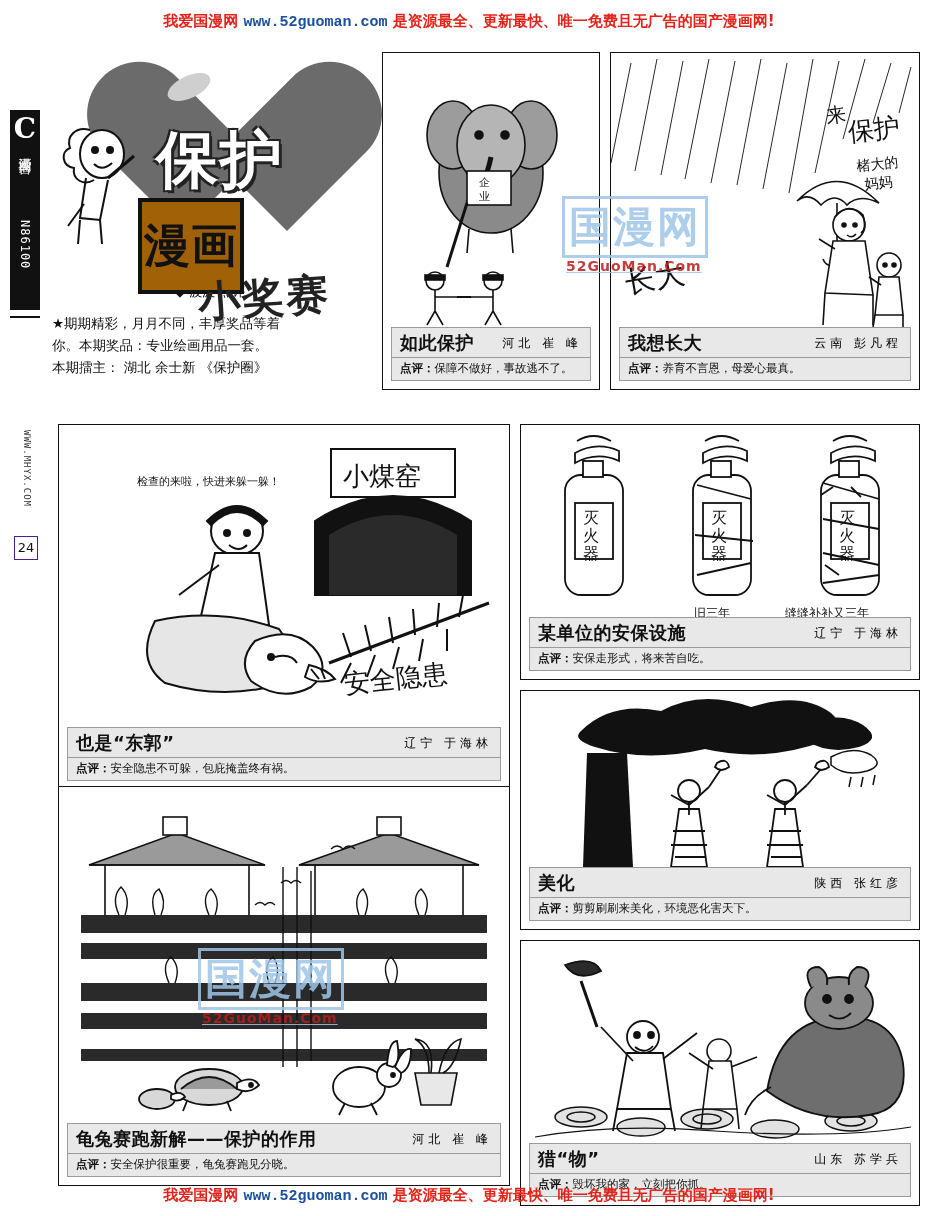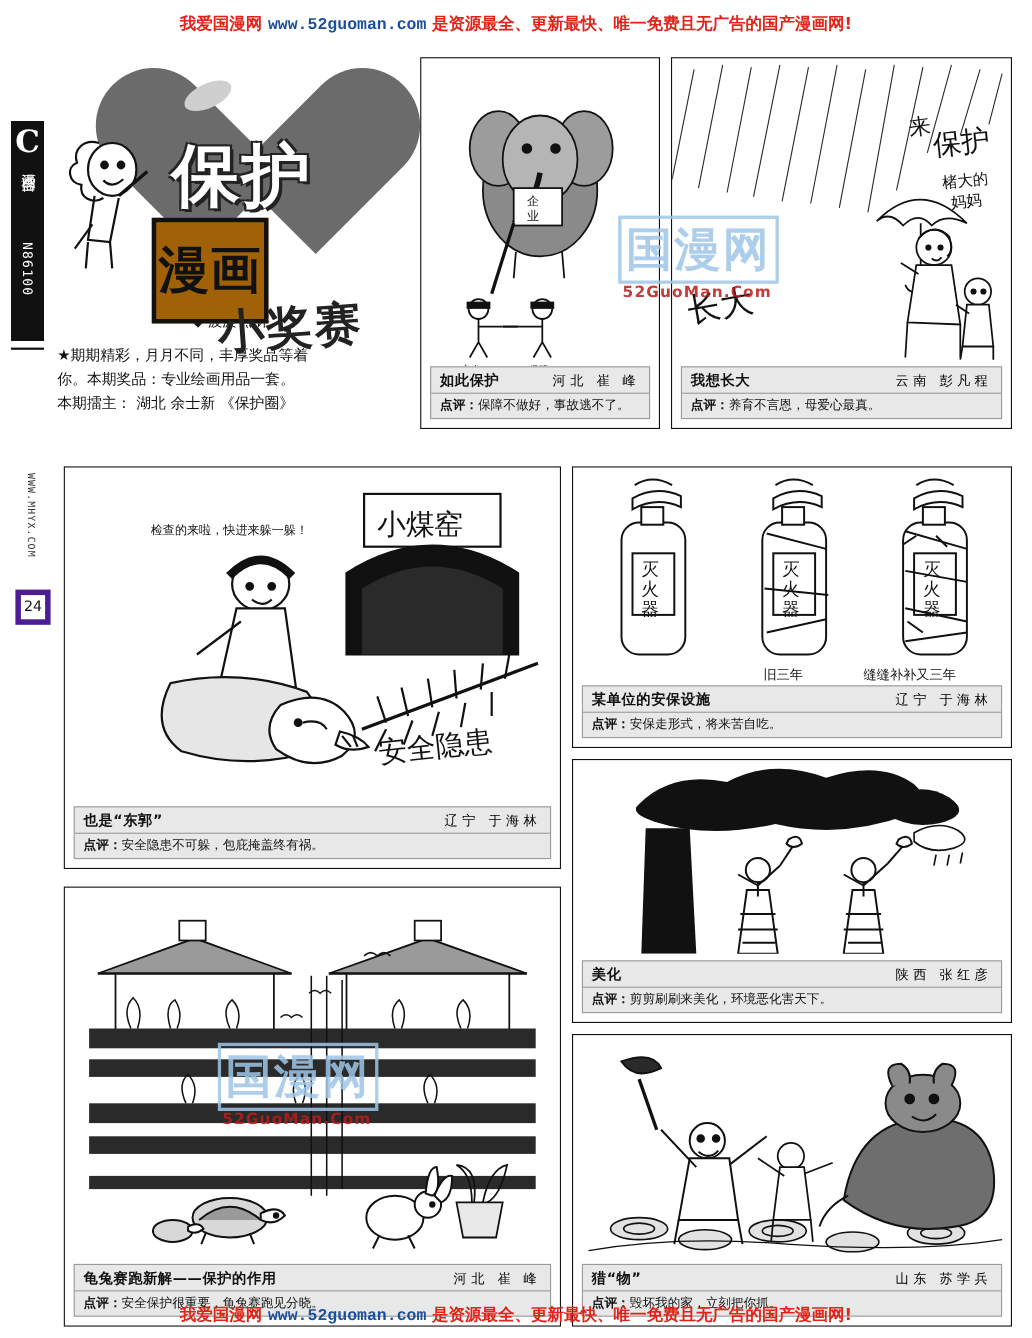--- a/index.html
+++ b/index.html
@@ -86,21 +86,21 @@
     letter-spacing: 1px;
     color: #333;
     font-family: "DejaVu Sans Mono", "Liberation Mono", monospace;
   }
   .page-num {
     position: absolute;
     left: 14px;
     top: 536px;
     width: 22px;
     height: 22px;
-    border: 5px solid #4c1d95;
+    border: 1px solid #4c1d95;
     font-size: 13px;
     text-align: center;
     line-height: 22px;
     font-family: "DejaVu Sans", sans-serif;
   }
 
   
   .masthead {
     position: absolute;
     left: 48px;
@@ -226,21 +226,21 @@
     box-sizing: border-box;
   }
   .cap-title-row {
     display: flex;
     align-items: center;
     justify-content: space-between;
     padding: 3px 8px 2px 8px;
     border-bottom: 1px solid #9a9a9a;
   }
   .cap-title {
-    font-size: 13px;
+    font-size: 18px;
     font-weight: bold;
     color: #111;
     letter-spacing: 0.5px;
   }
   .cap-author {
     font-size: 12px;
     color: #000000;
     letter-spacing: 4px;
   }
   .cap-comment {
@@ -251,20 +251,21 @@
   .cap-comment b { font-weight: bold; }
 
   
   .wm {
     position: absolute;
     pointer-events: none;
     font-weight: bold;
     color: #9fc6e8;
     opacity: 0.85;
     font-family: "DejaVu Sans", sans-serif;
+    text-decoration: underline;
   }
   .wm .wm-big { font-size: 42px; letter-spacing: 2px; }
   .wm .wm-small { font-size: 14px; color: #b91c1c; letter-spacing: 1px; }
   .wm-box {
     display: inline-block;
     border: 3px solid #9fc6e8;
     padding: 0 4px;
     margin: 0 2px;
   }
 
@@ -569,21 +570,21 @@
     <div class="cap-title-row">
       <span class="cap-title">美化</span>
       <span class="cap-author">陕西  张红彦</span>
     </div>
     <div class="cap-comment">
       <b>点评：</b><span>剪剪刷刷来美化，环境恶化害天下。</span>
     </div>
   </div>
 </div>
 
-<div class="panel" style="left:58px; top:806px; width:452px; height:400px;">
+<div class="panel" style="left:58px; top:786px; width:452px; height:400px;">
   <div class="art">
     <svg width="450" height="336" viewBox="0 0 450 336">
 
       <g fill="none" stroke="#111" stroke-width="1.6">
         <path d="M30 78 L118 46 L206 78 Z" fill="#9a9a9a"></path>
         <path d="M240 78 L330 46 L420 78 Z" fill="#9a9a9a"></path>
         <rect x="104" y="30" width="24" height="18" fill="#fff"></rect>
         <rect x="318" y="30" width="24" height="18" fill="#fff"></rect>
         <path d="M30 78 h176 M240 78 h180"></path>
         <path d="M46 78 v52 M190 78 v52 M256 78 v52 M404 78 v52"></path>

